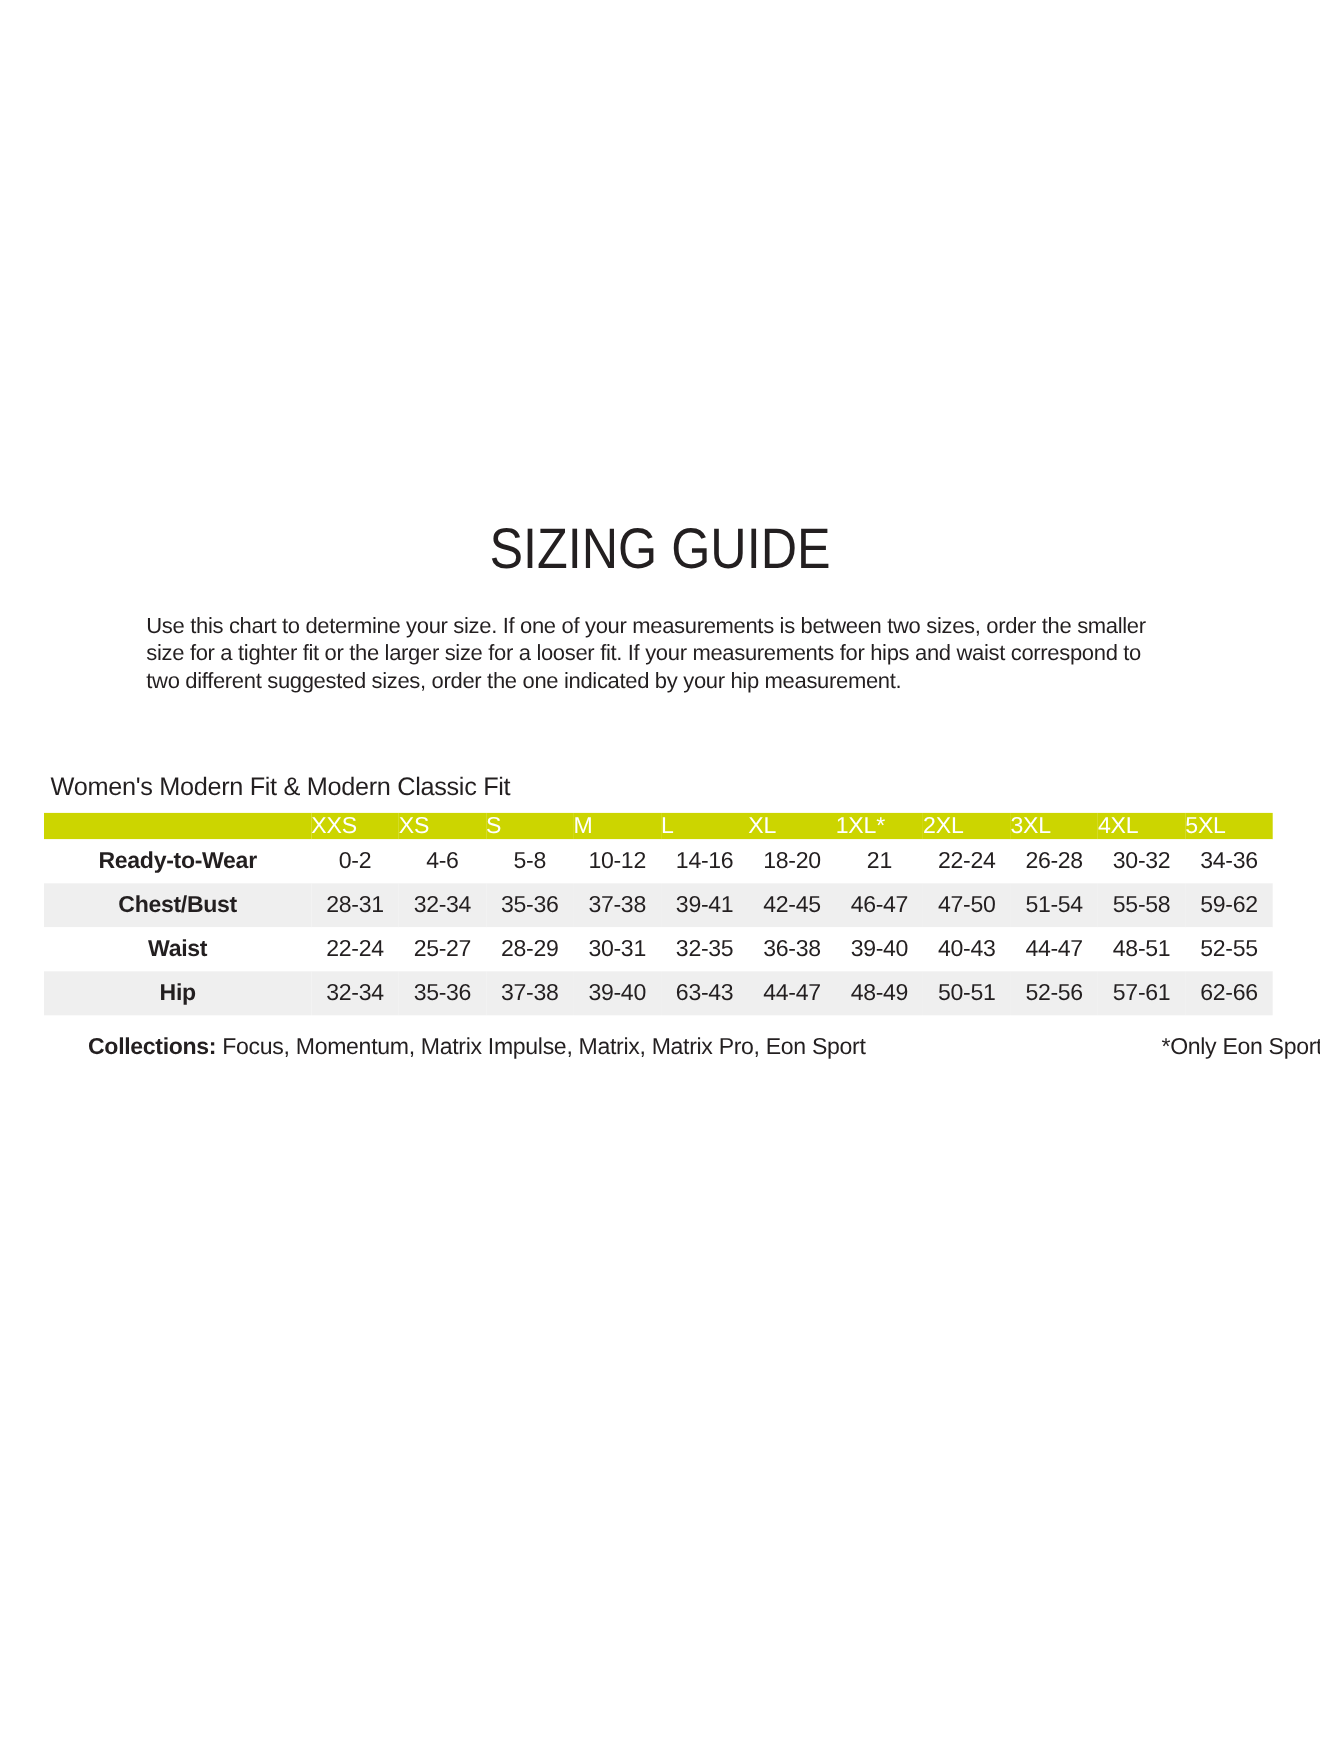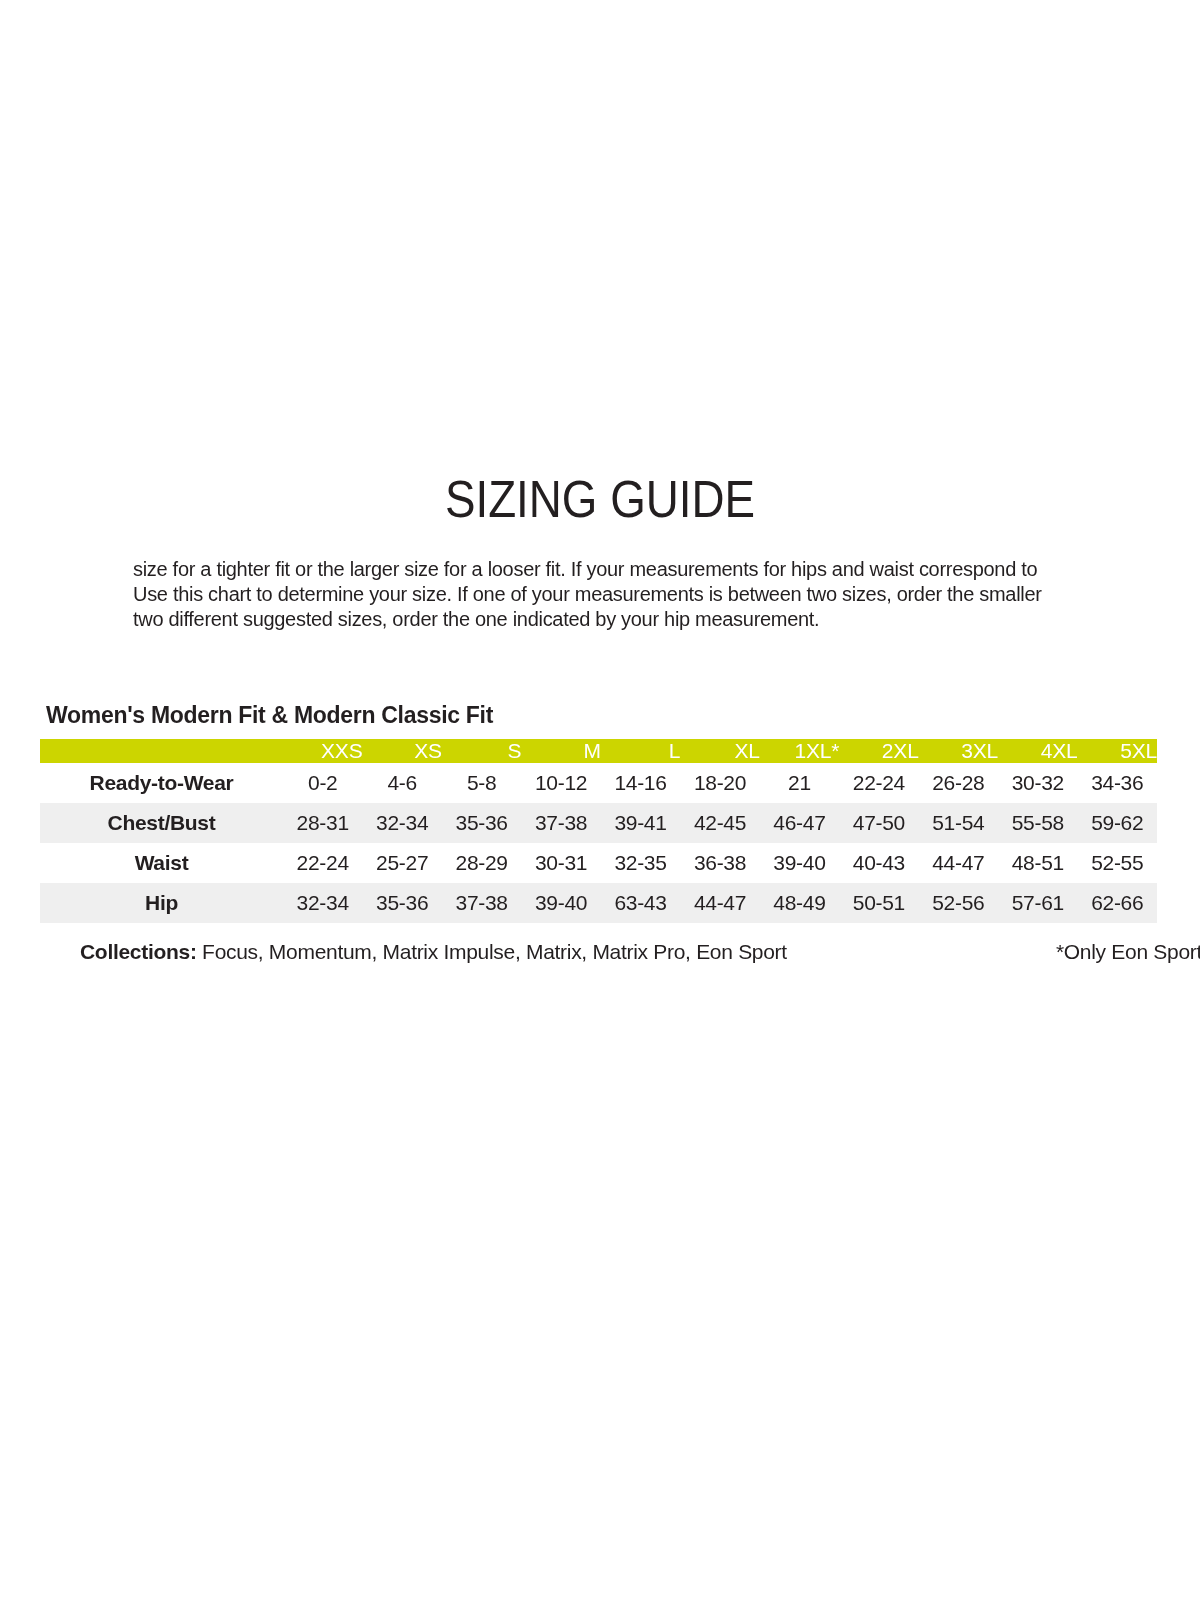--- a/index.html
+++ b/index.html
@@ -22,34 +22,34 @@
     transform:scaleX(0.88);transform-origin:center;
     white-space:nowrap;
   }
   .intro{
     position:absolute;top:557px;left:133px;width:940px;
     font-size:20px;line-height:25px;letter-spacing:-0.3px;
   }
   .intro div{white-space:nowrap;}
   .section-title{
     position:absolute;top:702px;left:46px;
-    font-size:23px;font-weight:700;letter-spacing:-0.3px;
+    font-size:23px;font-weight:400;letter-spacing:-0.3px;
     white-space:nowrap;
   }
   .size-table-wrap{
     position:absolute;top:739px;left:40px;width:1117px;
   }
   table{
     border-collapse:collapse;width:1117px;table-layout:fixed;
   }
   col.label-col{width:243px;}
   thead th{
     background:var(--accent);color:var(--header-text);
     font-weight:400;height:23px;font-size:21px;
-    text-align:right;letter-spacing:-0.2px;
+    text-align:left;letter-spacing:-0.2px;
   }
   tbody tr{background:#ffffff;}
   tbody tr.alt{background:var(--alt);padding-left:37px;}
   tbody th{
     font-weight:700;height:40px;font-size:21px;text-align:center;
     letter-spacing:-0.3px;
     margin-top:48px;
   }
   tbody td{
     height:40px;font-size:21px;text-align:center;font-weight:400;
@@ -62,22 +62,22 @@
     font-size:21px;letter-spacing:-0.3px;margin-left:40px;
   }
   .footer-row b{font-weight:700;}
 </style>
 </head>
 <body>
 
 <h1 class="page-title">SIZING GUIDE</h1>
 
 <div class="intro">
+  <div>Use this chart to determine your size. If one of your measurements is between two sizes, order the smaller</div>
   <div>size for a tighter fit or the larger size for a looser fit. If your measurements for hips and waist correspond to</div>
-  <div>Use this chart to determine your size. If one of your measurements is between two sizes, order the smaller</div>
   <div>two different suggested sizes, order the one indicated by your hip measurement.</div>
 </div>
 
 <h2 class="section-title">Women's Modern Fit &amp; Modern Classic Fit</h2>
 
 <div class="size-table-wrap">
   <table>
     <colgroup>
       <col class="label-col">
     </colgroup>

